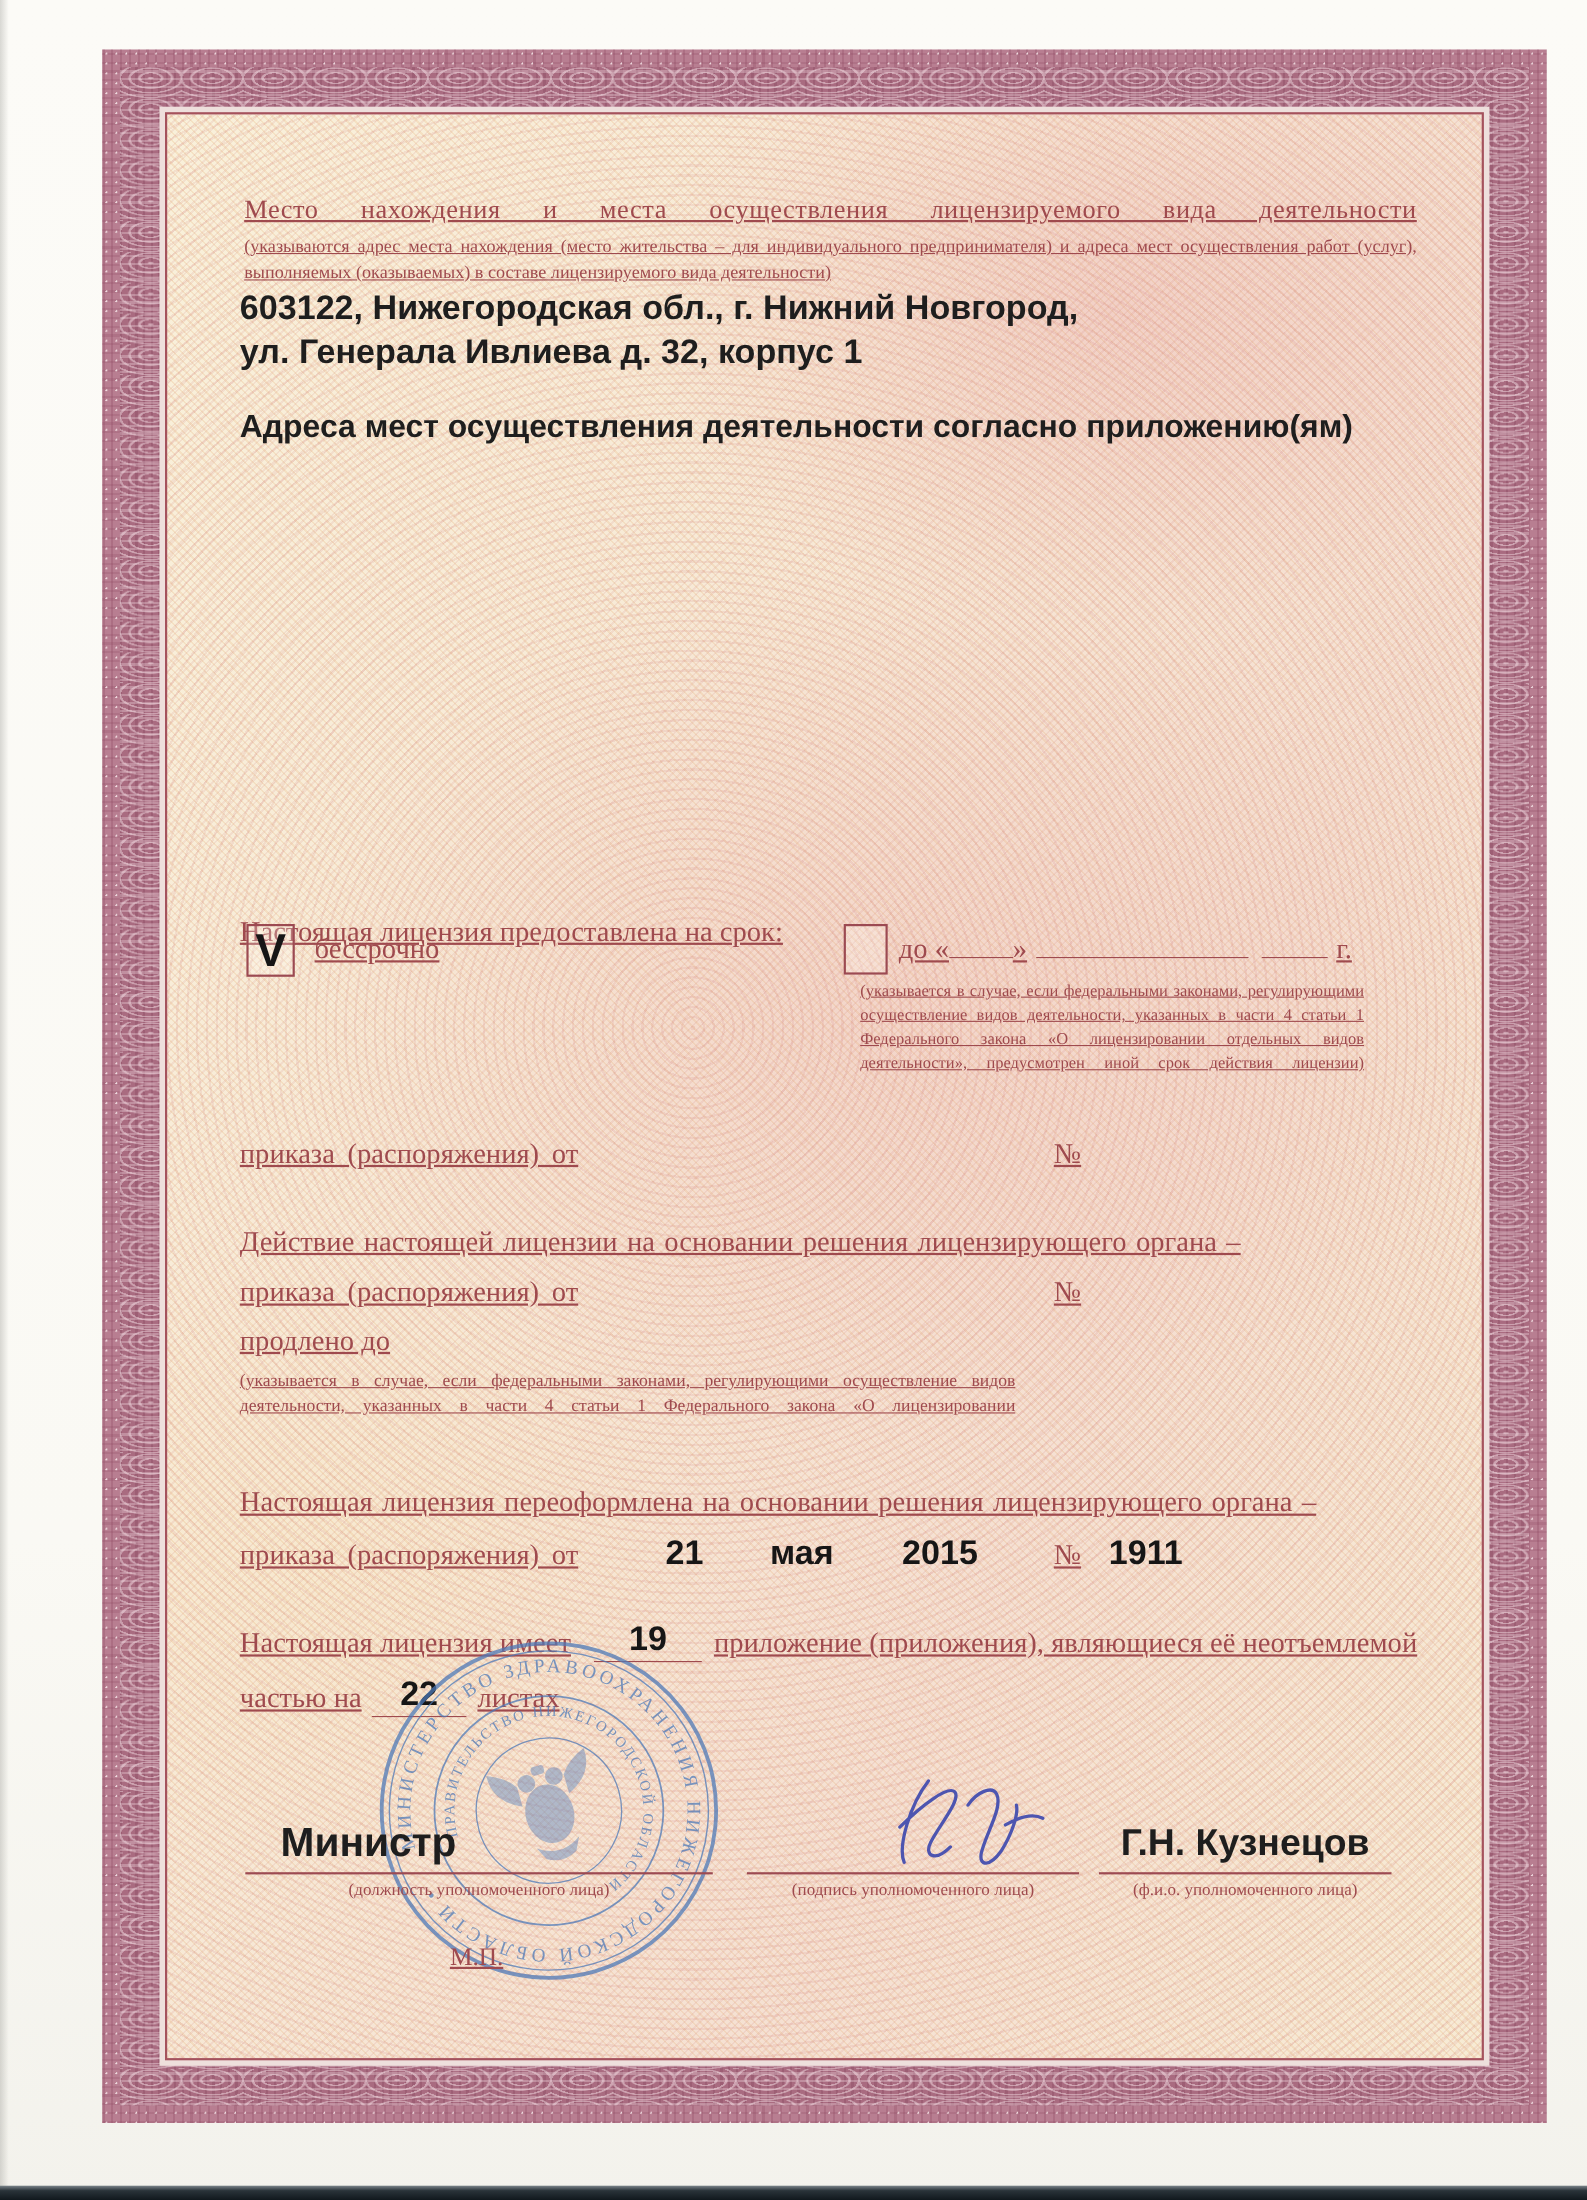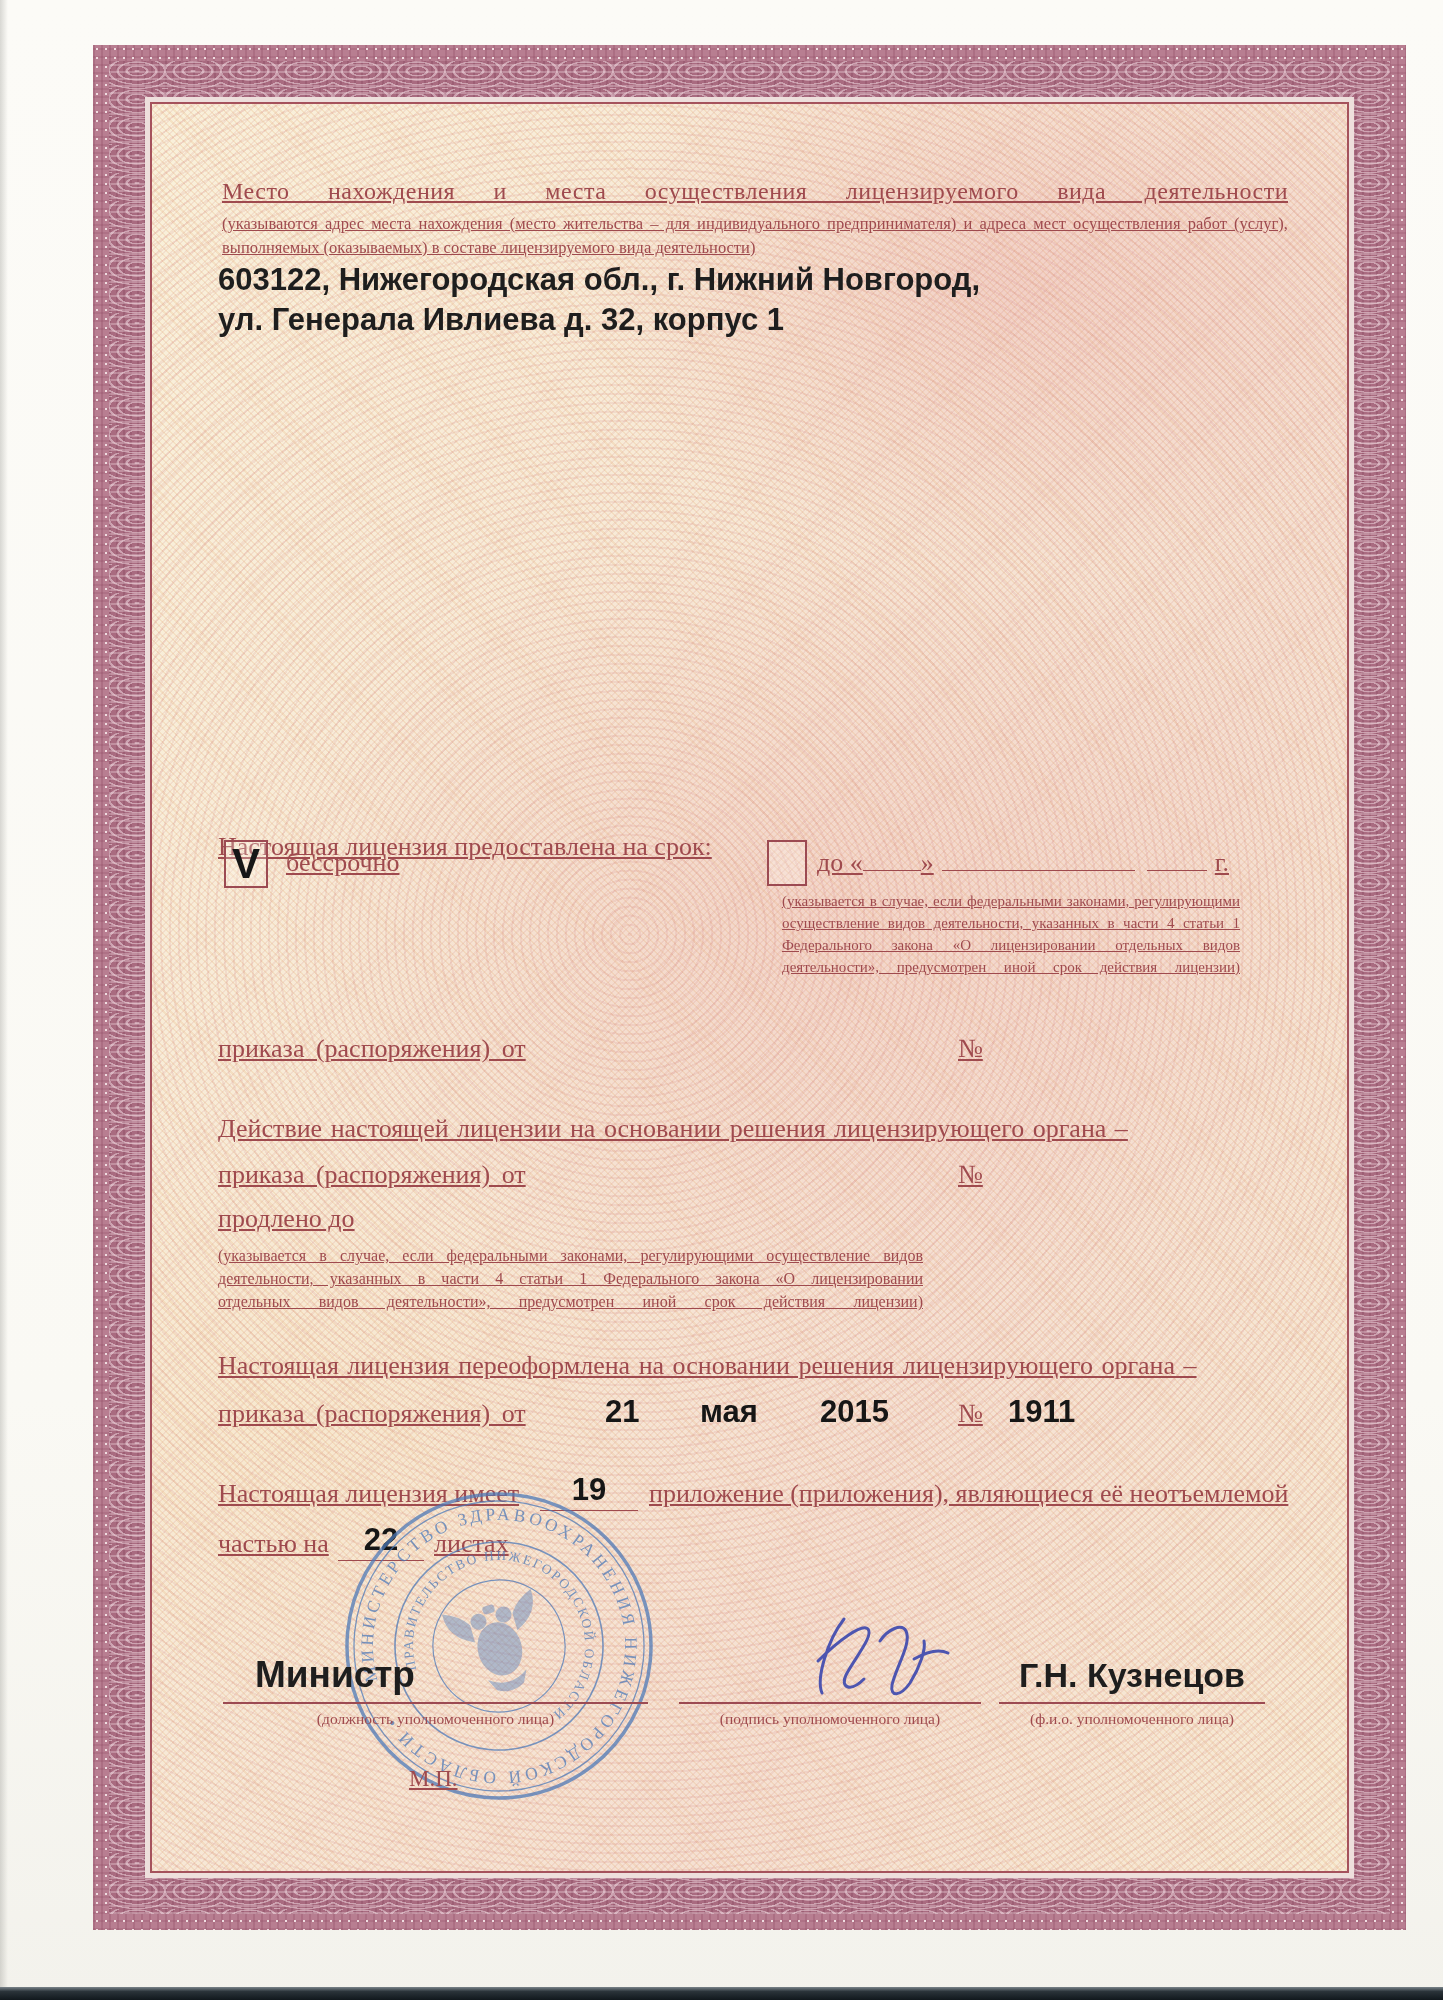--- a/index.html
+++ b/index.html
@@ -61,20 +61,21 @@
  <div class="band">
   <div class="gap">
    <div class="content">
 
     <div class="abs t just" style="left:70px;top:74px;width:1066px;font-size:24px;letter-spacing:.5px;">Место нахождения и места осуществления лицензируемого вида деятельности</div>
     <div class="abs t just" style="left:70px;top:110px;width:1066px;font-size:16.5px;">(указываются адрес места нахождения (место жительства – для индивидуального предпринимателя) и адреса мест осуществления работ (услуг),</div>
     <div class="abs t" style="left:70px;top:134px;font-size:16.5px;">выполняемых (оказываемых) в составе лицензируемого вида деятельности)</div>
 
     <div class="abs b" style="left:66px;top:158px;font-size:31px;">603122, Нижегородская обл., г. Нижний Новгород,</div>
     <div class="abs b" style="left:66px;top:198px;font-size:31px;">ул. Генерала Ивлиева  д. 32, корпус 1</div>
+    <div class="abs b" style="left:66px;top:268px;font-size:29px;">Адреса мест осуществления деятельности согласно приложению(ям)</div>
 
     <div class="abs t" style="left:66px;top:684px;font-size:26px;margin-top:44px;">Настоящая лицензия предоставлена на срок:</div>
 
     <div class="cbx" style="left:72px;top:736px;width:44px;height:48px;"></div>
     <div class="abs" style="left:80px;top:736px;font-family:'Liberation Sans',sans-serif;font-weight:bold;font-size:42px;color:#161616;">V</div>
     <div class="abs t" style="left:134px;top:744px;font-size:26px;">бессрочно</div>
 
     <div class="cbx" style="left:615px;top:736px;width:40px;height:46px;"></div>
     <div class="abs t" style="left:665px;top:744px;font-size:26px;white-space:nowrap;">
       <span>до «</span><span class="ul" style="width:58px;"></span><span>»</span><span class="ul" style="width:193px;margin-left:8px;"></span><span class="ul" style="width:60px;margin-left:12px;"></span><span style="margin-left:8px;">г.</span>
@@ -88,21 +89,20 @@
     <div class="abs t" style="left:66px;top:930px;font-size:26px;word-spacing:5px;">приказа (распоряжения)  от</div>
     <div class="abs t" style="left:806px;top:930px;font-size:26px;">№</div>
 
     <div class="abs t" style="left:66px;top:1010px;font-size:26px;word-spacing:2px;">Действие настоящей лицензии на основании решения лицензирующего органа –</div>
     <div class="abs t" style="left:66px;top:1056px;font-size:26px;word-spacing:5px;">приказа (распоряжения)  от</div>
     <div class="abs t" style="left:806px;top:1056px;font-size:26px;">№</div>
     <div class="abs t" style="left:66px;top:1100px;font-size:26px;">продлено до</div>
 
     <div class="abs t just" style="left:66px;top:1140px;width:705px;font-size:16px;line-height:23px;">(указывается в случае, если  федеральными законами, регулирующими осуществление видов</div>
     <div class="abs t just" style="left:66px;top:1163px;width:705px;font-size:16px;line-height:23px;">деятельности,  указанных  в  части 4 статьи 1  Федерального  закона  «О  лицензировании</div>
-    <div class="abs t just" style="left:66px;top:1186px;width:705px;font-size:16px;line-height:23px;">отдельных  видов  деятельности»,  предусмотрен  иной  срок  действия  лицензии)</div>
 
     <div class="abs t" style="left:66px;top:1247px;font-size:26px;word-spacing:2px;">Настоящая лицензия переоформлена на основании решения лицензирующего органа –</div>
     <div class="abs" style="left:0;top:1290px;width:100%;height:44px;">
       <div class="abs t" style="left:66px;top:5px;font-size:26px;word-spacing:5px;">приказа (распоряжения) от</div>
       <div class="vnum" style="left:453px;top:0;">21</div>
       <div class="vnum" style="left:548px;top:0;">мая</div>
       <div class="vnum" style="left:668px;top:0;">2015</div>
       <div class="abs t" style="left:806px;top:5px;font-size:26px;">№</div>
       <div class="vnum" style="left:856px;top:0;">1911</div>
     </div>

